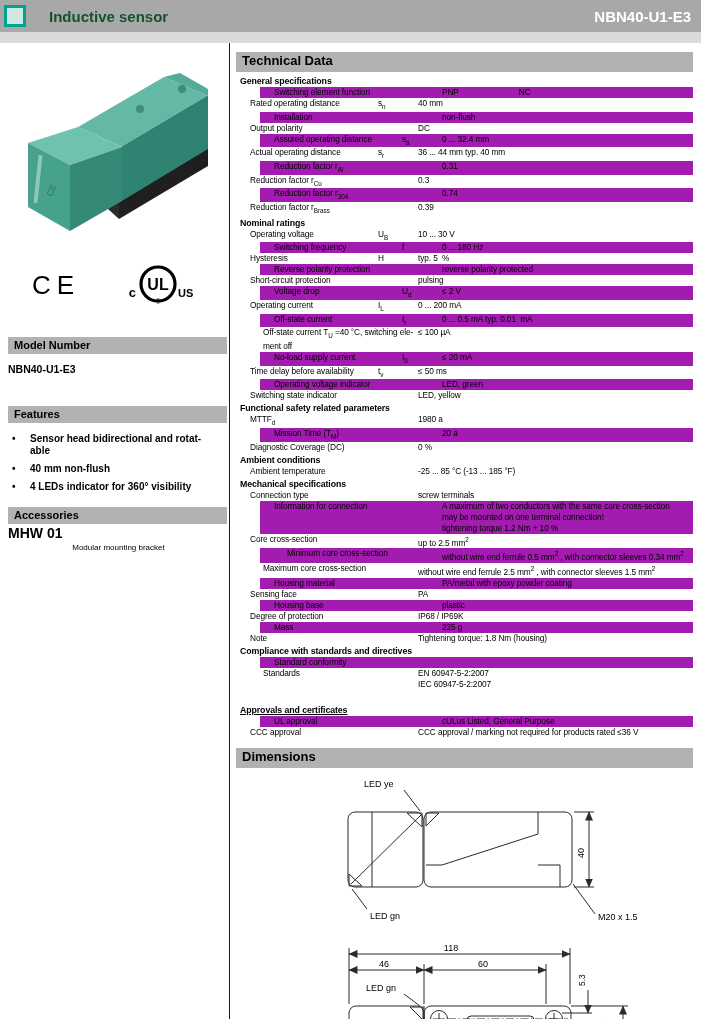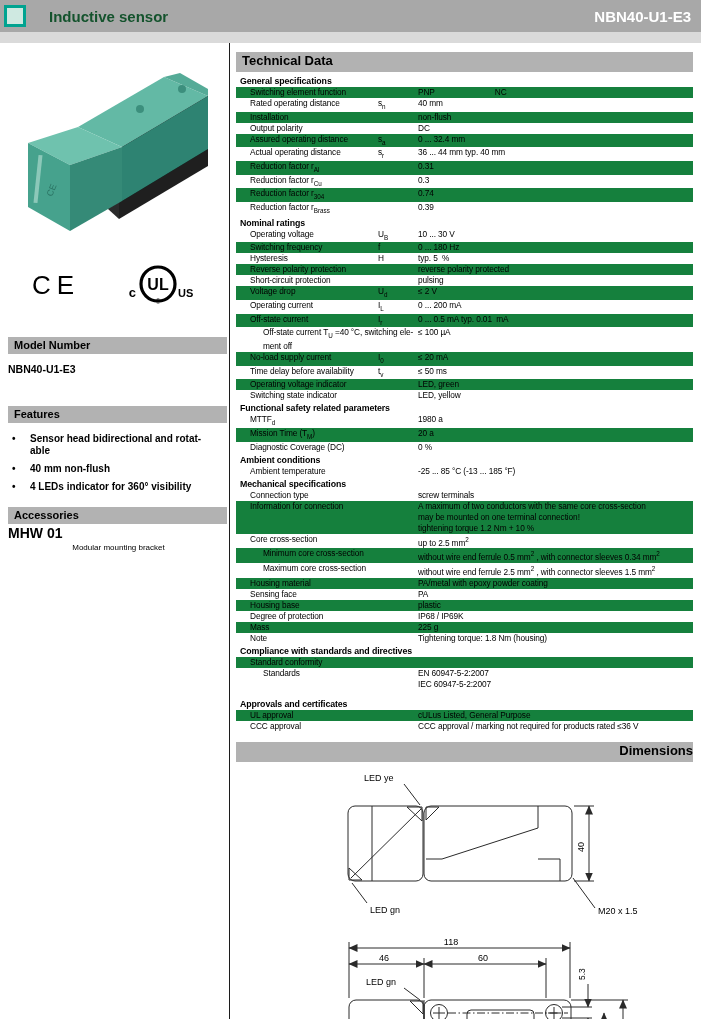--- a/index.html
+++ b/index.html
@@ -31,31 +31,31 @@
   .mb-acc { margin-top:14px; }
   .acc-code { font-weight:bold; font-size:14px; margin:1px 0 0 8px; }
   .acc-desc { font-size:8px; margin:2px 0 0 8px;text-align:center; }
 
   
   .main-bar { background:#b2b2b2; font-weight:bold; font-size:13px; height:20px; line-height:17px;
     padding-left:6px; }
   #tech-table { margin:4px 0 10px 0; }
   .spec-section-title { font-weight:bold; font-size:8.8px; line-height:11px; padding-left:4px; margin-top:2px;
     white-space:pre; letter-spacing:-0.1px; }
-  .spec-section-title.gap { margin-top:9px; }
+  .spec-section-title.gap { margin-top:15px;text-decoration:underline; }
   .spec-row { display:flex; align-items:flex-start; font-size:8.3px; line-height:11px; letter-spacing:-0.1px; }
-  .spec-row.shaded { background:#15803d; }
+  .spec-row.shaded { background:#a21caf;margin-left:24px; }
   .spec-row .lbl { width:142px; padding-left:14px; flex-shrink:0; white-space:pre; }
   .spec-row .lbl.wide { width:182px; }
   .spec-row .lbl.ind2 { padding-left:27px; }
   .spec-row .sym { width:40px; flex-shrink:0; white-space:pre; }
   .spec-row .val { flex:1; white-space:pre; }
   .val2 { margin-left:60px; }
   sub, sup { font-size:6.3px; letter-spacing:0; }
-  .dim-bar { margin-top:6px;text-align:right; }
+  .dim-bar { margin-top:6px; }
   svg text { font-family:"Liberation Sans", sans-serif; }
 </style>
 </head>
 <body>
 
 <div class="topbar">
   <span class="logo-square"></span>
   <span class="topbar-title">Inductive sensor</span>
   <span class="topbar-model">NBN40-U1-E3</span>
 </div>

